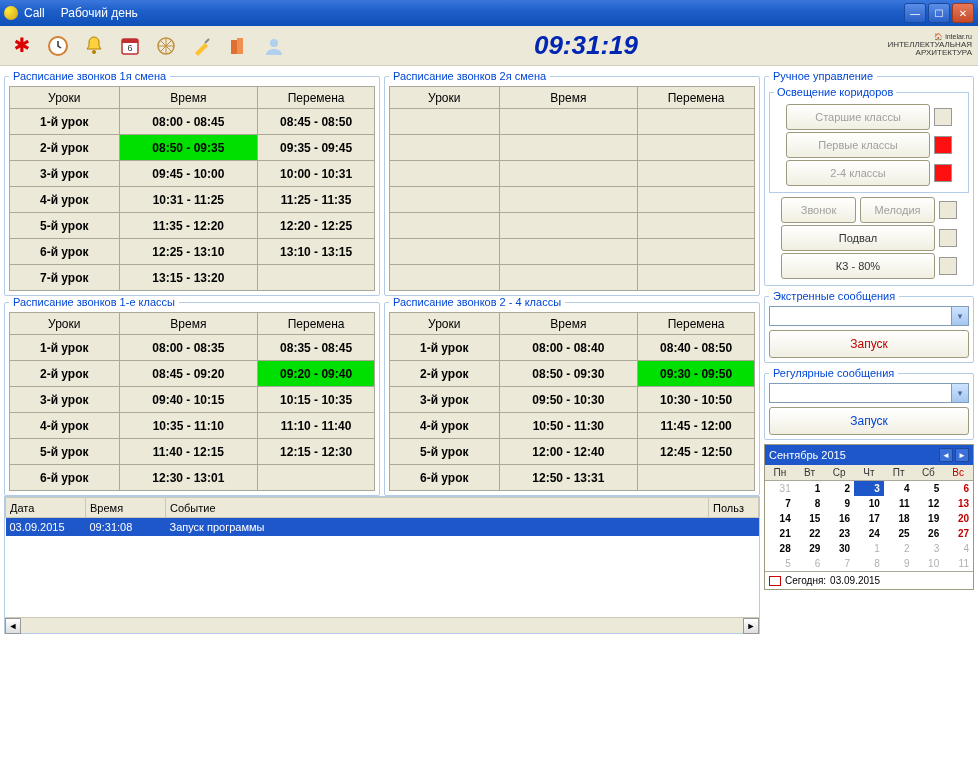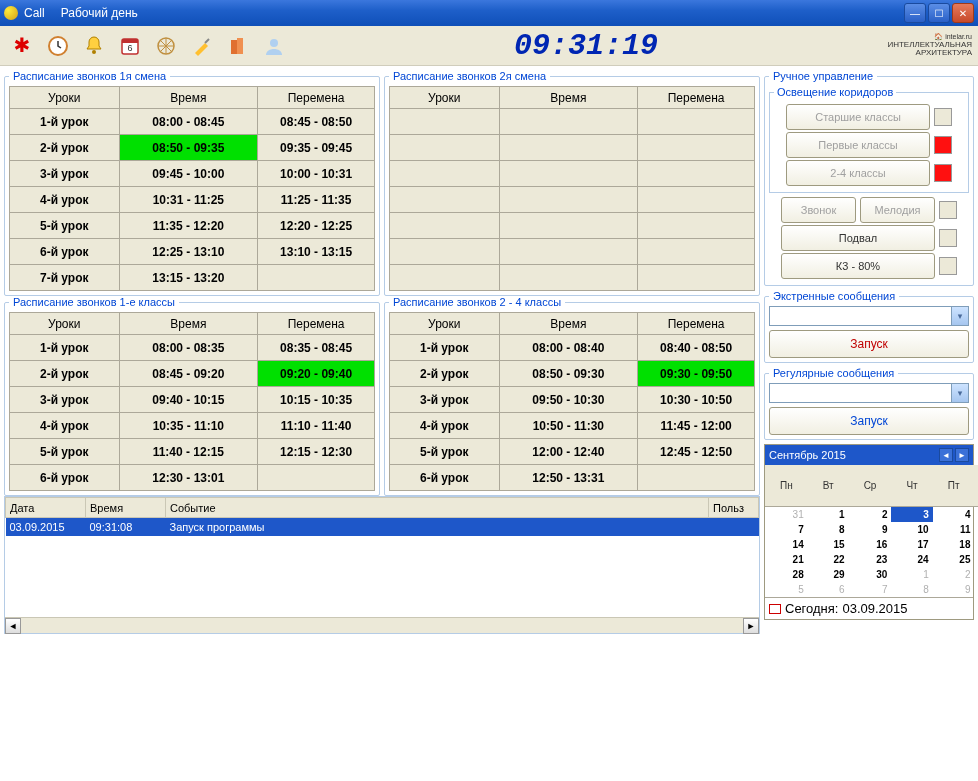--- a/index.html
+++ b/index.html
@@ -8,21 +8,21 @@
 .titlebar .app-icon { width: 14px; height: 14px; background: radial-gradient(circle at 30% 30%, #ffeb3b, #d4a017); border-radius: 50%; margin-right: 6px; }
 .titlebar .title { font-size: 12px; flex: 0 0 auto; }
 .titlebar .sub { font-size: 12px; margin-left: 16px; flex: 1; }
 .titlebar .win-btns { display: flex; gap: 2px; }
 .titlebar .win-btn { width: 22px; height: 20px; background: linear-gradient(#5b8ee6,#2a60c7); border: 1px solid #1a4a9e; border-radius: 3px; color: #fff; display: flex; align-items: center; justify-content: center; font-size: 10px; cursor: pointer; }
 .titlebar .win-btn.close { background: linear-gradient(#e67a5b,#c74a2a); border-color: #9e3a1a; }
 
 .toolbar { height: 40px; background: #ece9d8; border-bottom: 1px solid #d0cdbc; display: flex; align-items: center; padding: 2px 6px; gap: 4px; }
 .toolbar .tb-btn { width: 32px; height: 32px; border: 1px solid transparent; border-radius: 4px; display: flex; align-items: center; justify-content: center; cursor: pointer; }
 .toolbar .tb-btn svg { width: 24px; height: 24px; }
-.toolbar .clock { flex: 1; text-align: center; font-size: 30px; font-weight: bold; color: #0026b3; font-style: italic; font-family: Liberation Mono, monospace; }
+.toolbar .clock { flex: 1; text-align: center; font-size: 26px; font-weight: bold; color: #0026b3; font-style: italic; font-family: Liberation Sans, sans-serif; }
 .toolbar .logo { width: 90px; text-align: right; font-size: 8px; color: #333; line-height: 1.1; }
 
 .content { display: flex; padding: 4px; gap: 4px; }
 .col-left { flex: 1; display: flex; flex-direction: column; }
 .col-right { width: 210px; display: flex; flex-direction: column; gap: 4px; }
 
 .schedules-row { display: flex; gap: 4px; }
 .schedule-panel { flex: 1; }
 
 fieldset.grp { border: 1px solid #b5cce6; border-radius: 2px; padding: 4px 4px 4px 4px; }
@@ -55,27 +55,27 @@
 .combo { width: 100%; height: 20px; border: 1px solid #7f9db9; background: #fff; position: relative; }
 .combo::after { content: "▾"; position: absolute; right: 0; top: 0; width: 16px; height: 100%; background: linear-gradient(#cde3ff,#a6c6ef); border-left: 1px solid #7f9db9; display: flex; align-items: center; justify-content: center; font-size: 9px; color: #4a6a9a; }
 .launch-btn { width: 100%; height: 28px; background: linear-gradient(#fff,#f1efe2); border: 1px solid #9e9a80; border-radius: 3px; color: #c00000; font-size: 12px; cursor: pointer; margin-top: 4px; }
 .launch-btn.blue { color: #0046d5; }
 
 .calendar { border: 1px solid #9e9a80; background: #fff; }
 .cal-header { background: #1e57c9; color: #fff; height: 20px; display: flex; align-items: center; padding: 0 4px; font-size: 11px; }
 .cal-header span { flex: 1; }
 .cal-header .arr { width: 14px; height: 14px; background: #3a70d8; border: 1px solid #1a4a9e; color: #fff; font-size: 8px; display: flex; align-items: center; justify-content: center; cursor: pointer; margin-left: 2px;}
 .cal-grid { width: 100%; border-collapse: collapse; font-size: 10px; }
-.cal-grid th { background: #ece9d8; padding: 15px; font-weight: normal; color: #333; border-bottom: 1px solid #aca899; }
+.cal-grid th { background: #ece9d8; padding: 2px; font-weight: normal; color: #333; border-bottom: 1px solid #aca899; }
 .cal-grid th.sun { color: #c00000; }
 .cal-grid td { text-align: right; padding: 2px 4px; font-weight: bold; }
 .cal-grid td.gray { color: #b0b0b0; font-weight: normal; }
 .cal-grid td.sun { color: #c00000; }
 .cal-grid td.today { background: #1e57c9; color: #fff; }
-.cal-footer { border-top: 1px solid #aca899; padding: 3px 4px; font-size: 13px; display: flex; align-items: center; gap: 4px; }
+.cal-footer { border-top: 1px solid #aca899; padding: 3px 4px; font-size: 10px; display: flex; align-items: center; gap: 4px; }
 .cal-footer .box { width: 12px; height: 10px; border: 1px solid #c00; }
 
 .pair-btns { display:flex; gap:4px; }
 .pair-btns .btn { flex:1; }
 </style>
 </head>
 <body>
 
 <div class="titlebar">
   <div class="app-icon"></div>

